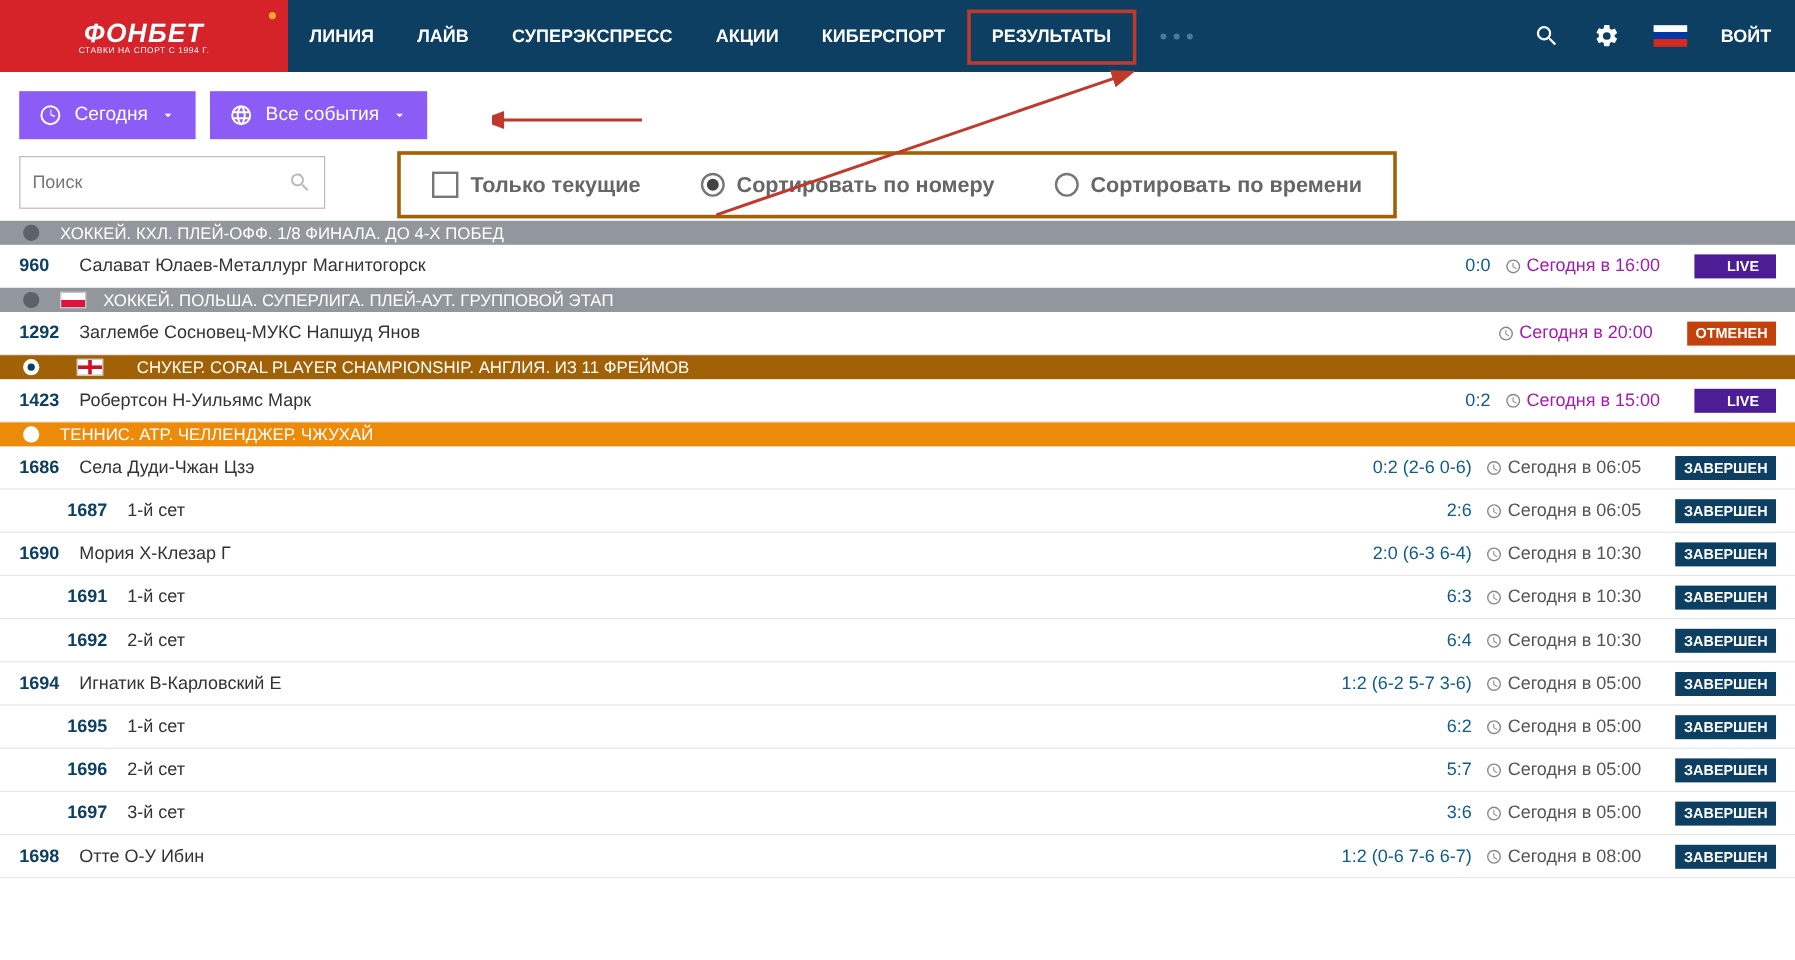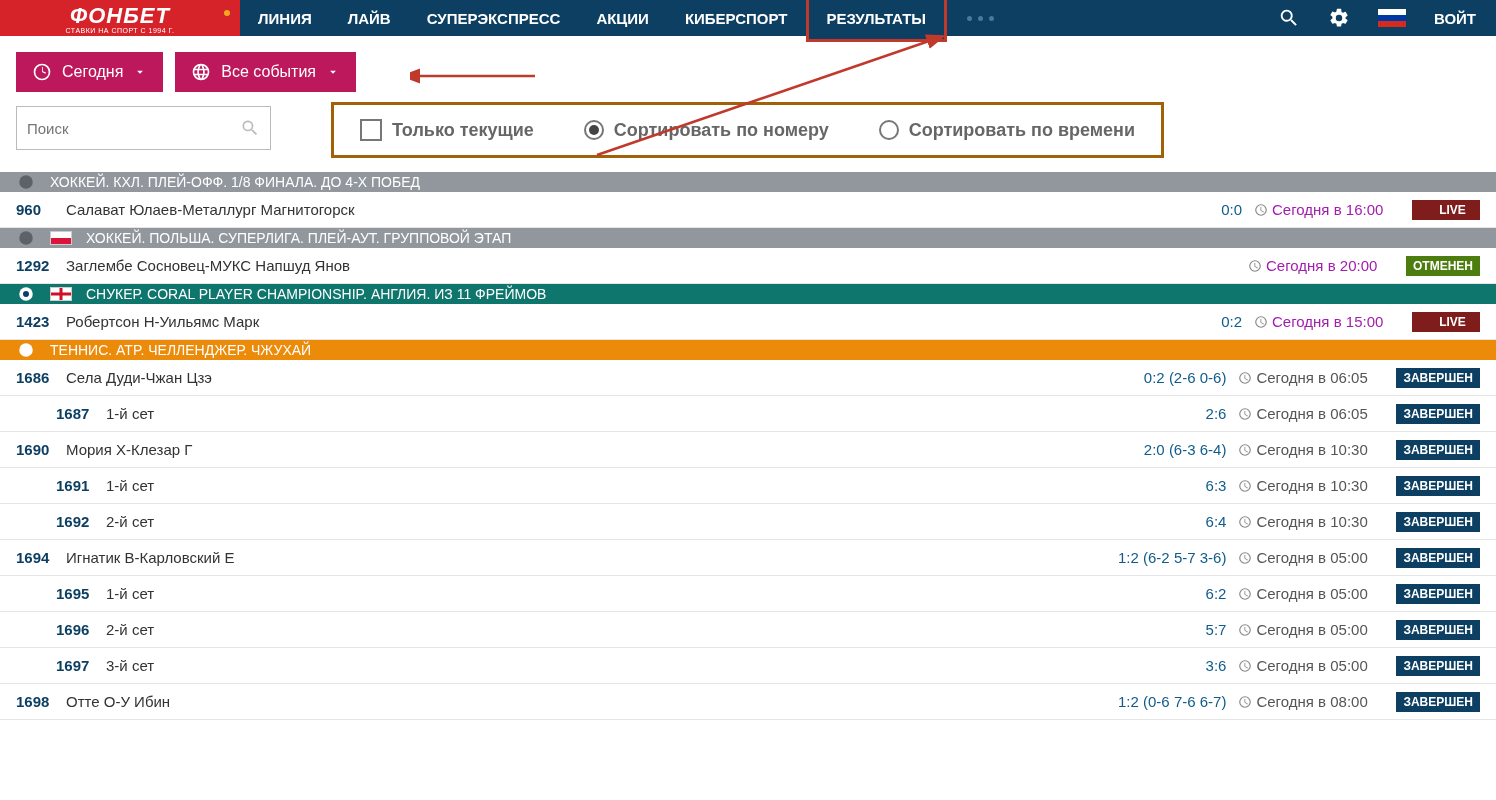--- a/index.html
+++ b/index.html
@@ -1,82 +1,82 @@
 <!DOCTYPE html>
 <html><head>
 <meta charset="utf-8">
 <style>
   * { box-sizing: border-box; margin: 0; padding: 0; }
   body { font-family: Arial, Helvetica, sans-serif; background: #fff; width: 1496px; }
   
   
-  .header { display: flex; align-items: stretch; background: #0c3f62; height: 36px; color: #fff; }
+  .header { display: flex; align-items: stretch; background: #0c3f62; height: 60px; color: #fff; }
   .logo-box { background: #d6232a; width: 240px; display:flex; flex-direction:column; align-items:center; justify-content:center; position:relative; }
   .logo-main { font-weight:900; font-style:italic; font-size:22px; letter-spacing:1px; }
   .logo-sub { font-size:7px; letter-spacing:0.5px; margin-top:-2px; }
   .logo-dot { position:absolute; right:10px; top:10px; width:6px; height:6px; background:#f5a623; border-radius:50%; }
   .nav { display:flex; align-items:center; }
   .nav-item { padding:0 18px; height:48px; display:flex; align-items:center; font-size:15px; font-weight:bold; cursor:pointer; white-space:nowrap; }
   .nav-highlight { border:3px solid #c0392b; height:46px; margin-top:1px; background:#0c3f62; }
   .nav-dots { padding:0 20px; display:flex; align-items:center; gap:6px; }
   .nav-dots span { width:5px; height:5px; background:#4a7a9a; border-radius:50%; display:block; }
   .header-right { margin-left:auto; display:flex; align-items:center; gap:28px; padding:0 20px; }
   .hicon { width:22px; height:22px; fill:#fff; cursor:pointer; }
   .flag { width:28px; height:18px; display:inline-block; position:relative; overflow:hidden; }
   .flag-ru { background:linear-gradient(#fff 33%, #0039a6 33% 66%, #d52b1e 66%); }
   .login { font-size:15px; font-weight:bold; cursor:pointer; }
   
   
   .toolbar { display:flex; gap:12px; padding:16px 16px 10px; position:relative; }
-  .drop { background:#be185d; color:#fff; padding:10px 16px; display:flex; align-items:center; gap:10px; cursor:pointer; font-size:16px; }
+  .drop { background:#8b5cf6; color:#fff; padding:10px 16px; display:flex; align-items:center; gap:10px; cursor:pointer; font-size:16px; }
   .drop svg.pre { width:20px; height:20px; fill:#fff; }
   .drop svg.chev { width:14px; height:14px; fill:#fff; }
   
   .arrow-a1 { position:absolute; left:410px; top:32px; pointer-events:none; }
   .arrow-a2 { position:absolute; left:592px; top:34px; pointer-events:none; }
   
   
-  .searchrow { display:flex; align-items:flex-start; padding:0 16px 14px; gap:60px; }
+  .searchrow { display:flex; align-items:flex-start; padding:0 16px 2px; gap:60px; }
   .search { border:1px solid #bbb; width:255px; height:44px; display:flex; align-items:center; padding:0 10px; margin-top:4px; }
   .search input { border:none; outline:none; flex:1; font-size:15px; color:#444; background:transparent; }
   .search svg { width:20px; height:20px; fill:#bbb; }
   
   .filterbox { border:3px solid #a16207; padding:14px 26px; display:flex; gap:50px; align-items:center; }
   .radio { display:flex; align-items:center; gap:10px; cursor:pointer; }
   .radio .box { width:22px; height:22px; border:2px solid #777; }
   .radio .circ { width:20px; height:20px; border:2px solid #777; border-radius:50%; display:flex; align-items:center; justify-content:center; }
   .radio .dot { width:10px; height:10px; border-radius:50%; background:#444; }
   .radio label { font-size:18px; color:#666; font-weight:600; }
   
   
   .cat { height:20px; display:flex; align-items:center; padding:0 16px; gap:14px; color:#fff; font-size:14px; }
   .cat-gray { background:#92979e; }
   .cat-orange { background:#ec8a0a; }
-  .cat-dark { background:#0f766e; }
+  .cat-dark { background:#a16207;gap:28px; }
   .cat-icon { width:20px; height:20px; display:inline-flex; align-items:center; justify-content:center; }
   .cat-icon svg { width:18px; height:18px; fill:#fff; }
   .cat-icon.dark svg { fill:#5d6268; }
   .flag-mini { width:22px; height:14px; display:inline-block; }
   .flag-pl { background:linear-gradient(#fff 50%, #dc143c 50%); border:1px solid #ccc; }
   .flag-en { background:#fff; position:relative; border:1px solid #ccc; }
   .flag-en::before { content:""; position:absolute; left:0; right:0; top:50%; height:3px; background:#ce1124; transform:translateY(-50%); }
   .flag-en::after { content:""; position:absolute; top:0; bottom:0; left:50%; width:3px; background:#ce1124; transform:translateX(-50%); }
   
   .ev { display:flex; align-items:center; height:36px; border-bottom:1px solid #e5e5e5; padding:0 16px; font-size:15px; }
   .ev .num { width:50px; color:#0c3f62; font-weight:bold; }
   .ev .num.sub { padding-left:40px; width:90px; }
   .ev .name { flex:1; color:#333; }
   .ev .score { color:#0f5c8c; white-space:nowrap; padding-right:8px;text-align:right; }
   .ev .clock { width:14px; height:14px; fill:#888; margin:0 4px; vertical-align:-2px; }
   .ev .time { color:#555; width:140px; }
   .ev .time.dim { color:#a21caf; }
   .badge { font-size:12px; font-weight:bold; padding:3px 7px; color:#fff; min-width:68px; text-align:center; }
-  .b-live { background:#7f1d1d;padding-left:20px; }
+  .b-live { background:#4c1d95;padding-left:20px; }
   .b-done { background:#0c3f62;text-align:center; }
-  .b-canc { background:#4d7c0f; }
+  .b-canc { background:#c2410c; }
 </style>
 </head>
 <body>
 
 <div class="header">
   <div class="logo-box">
     <div class="logo-main">ФОНБЕТ</div>
     <div class="logo-sub">СТАВКИ НА СПОРТ С 1994 Г.</div>
     <span class="logo-dot"></span>
   </div>

